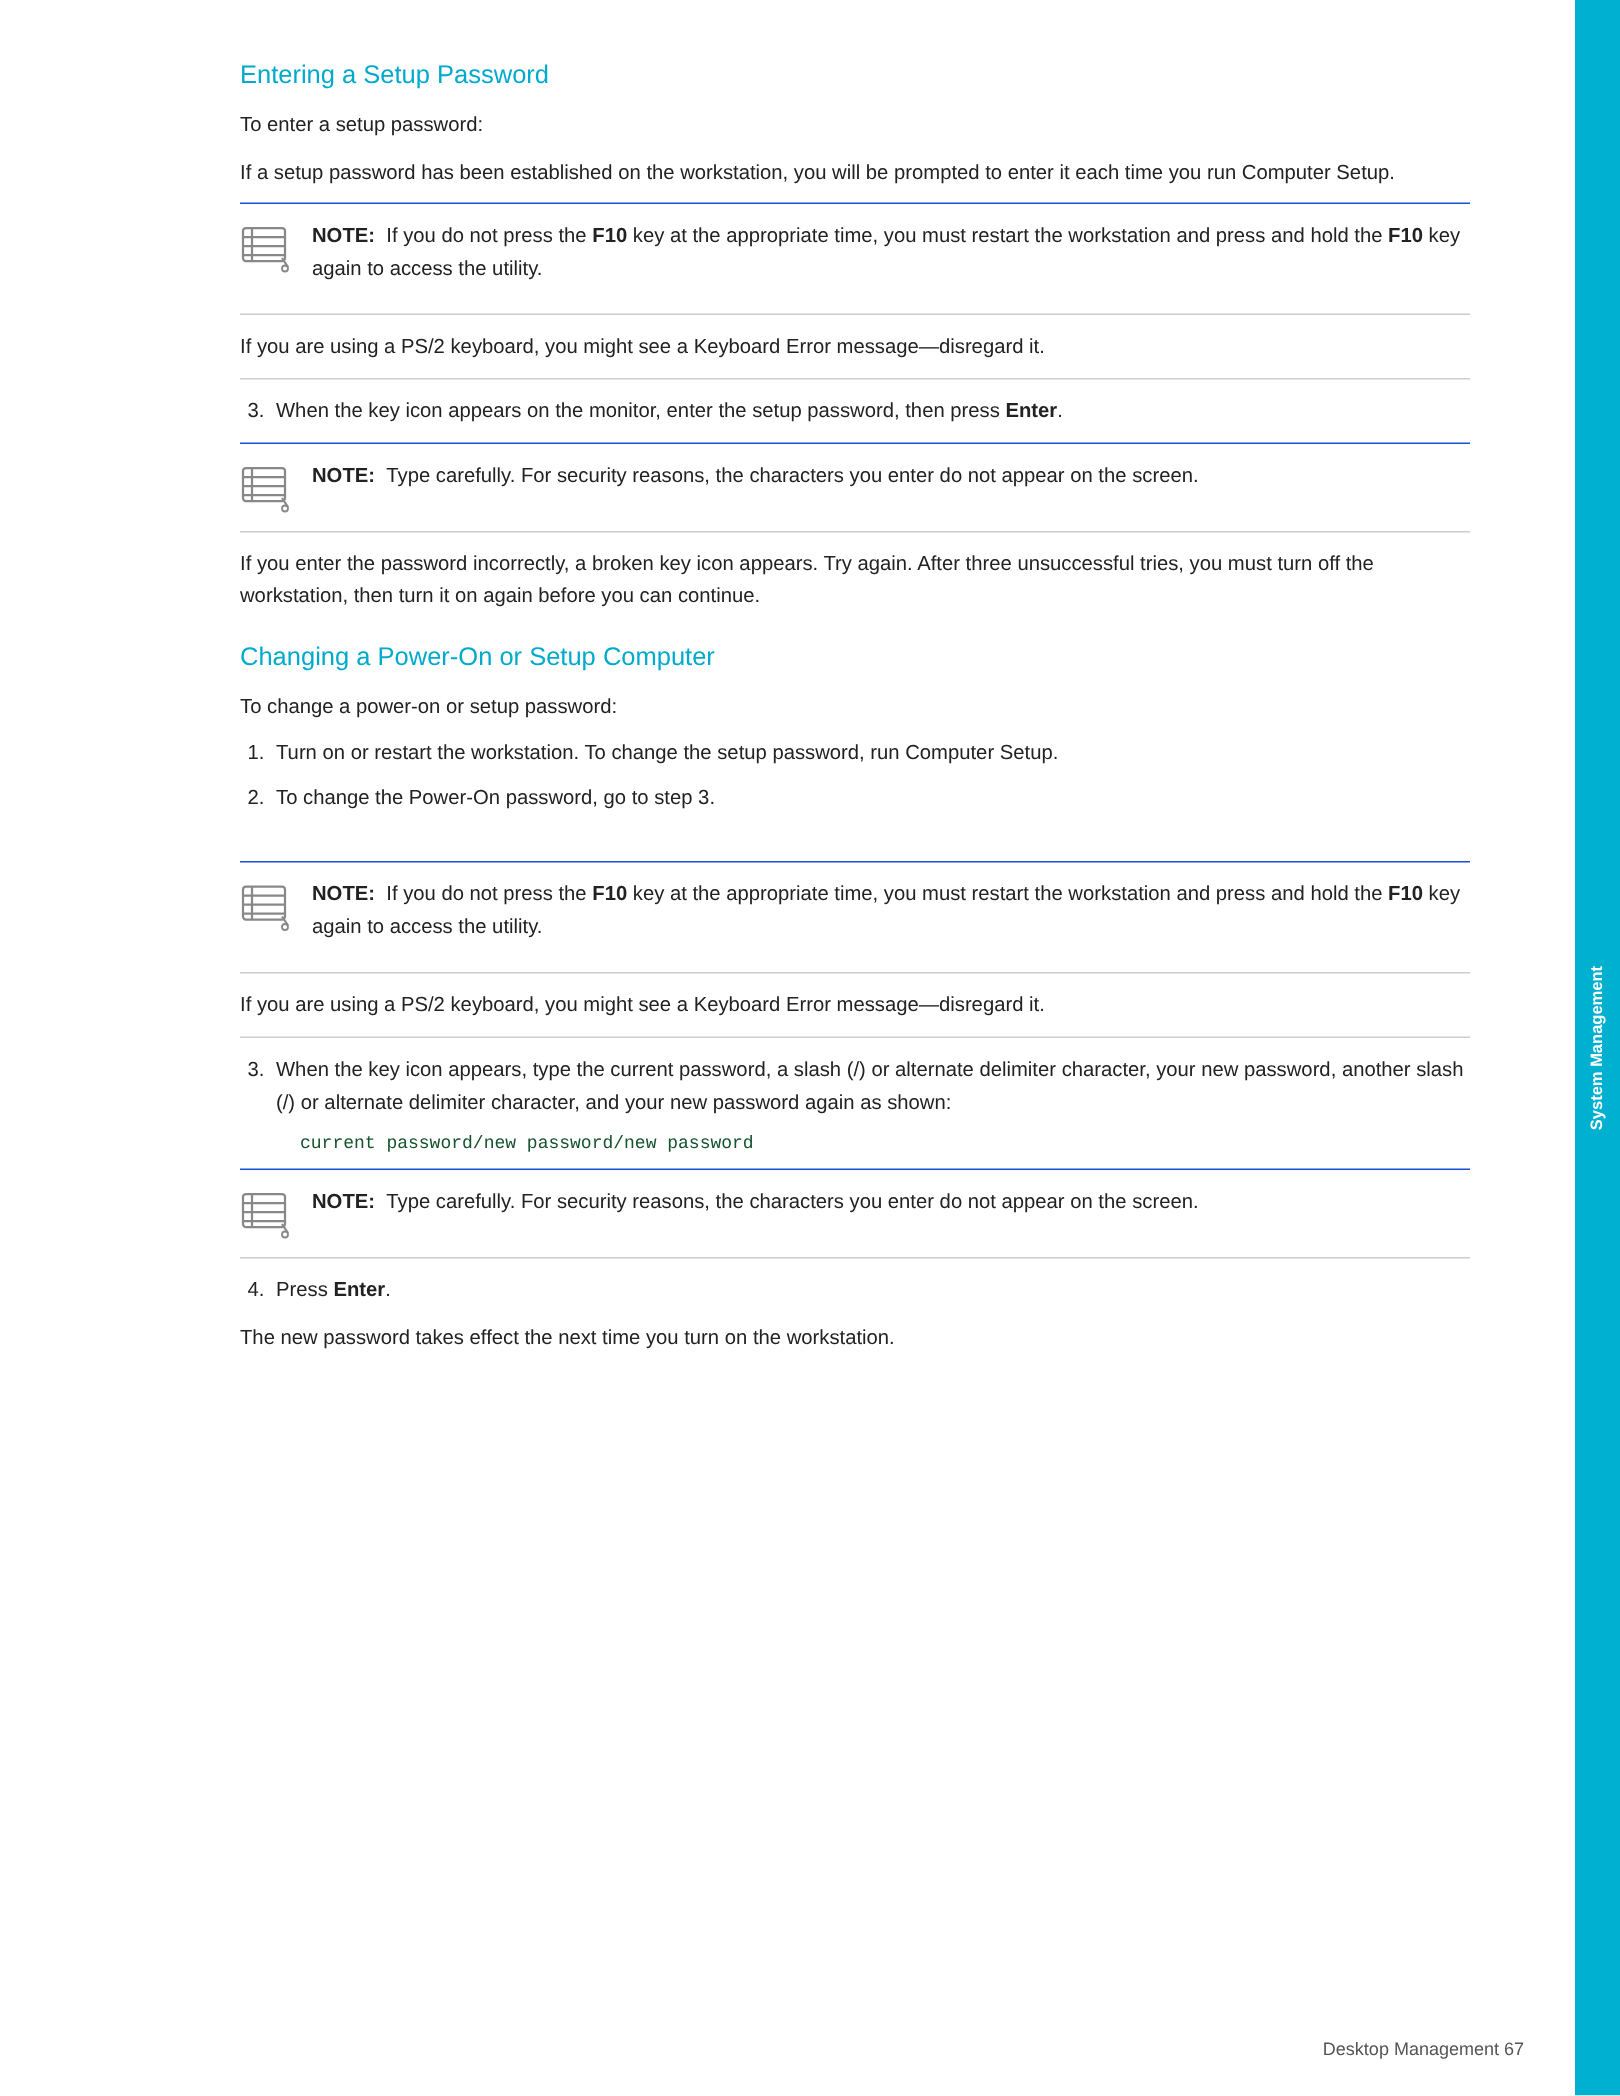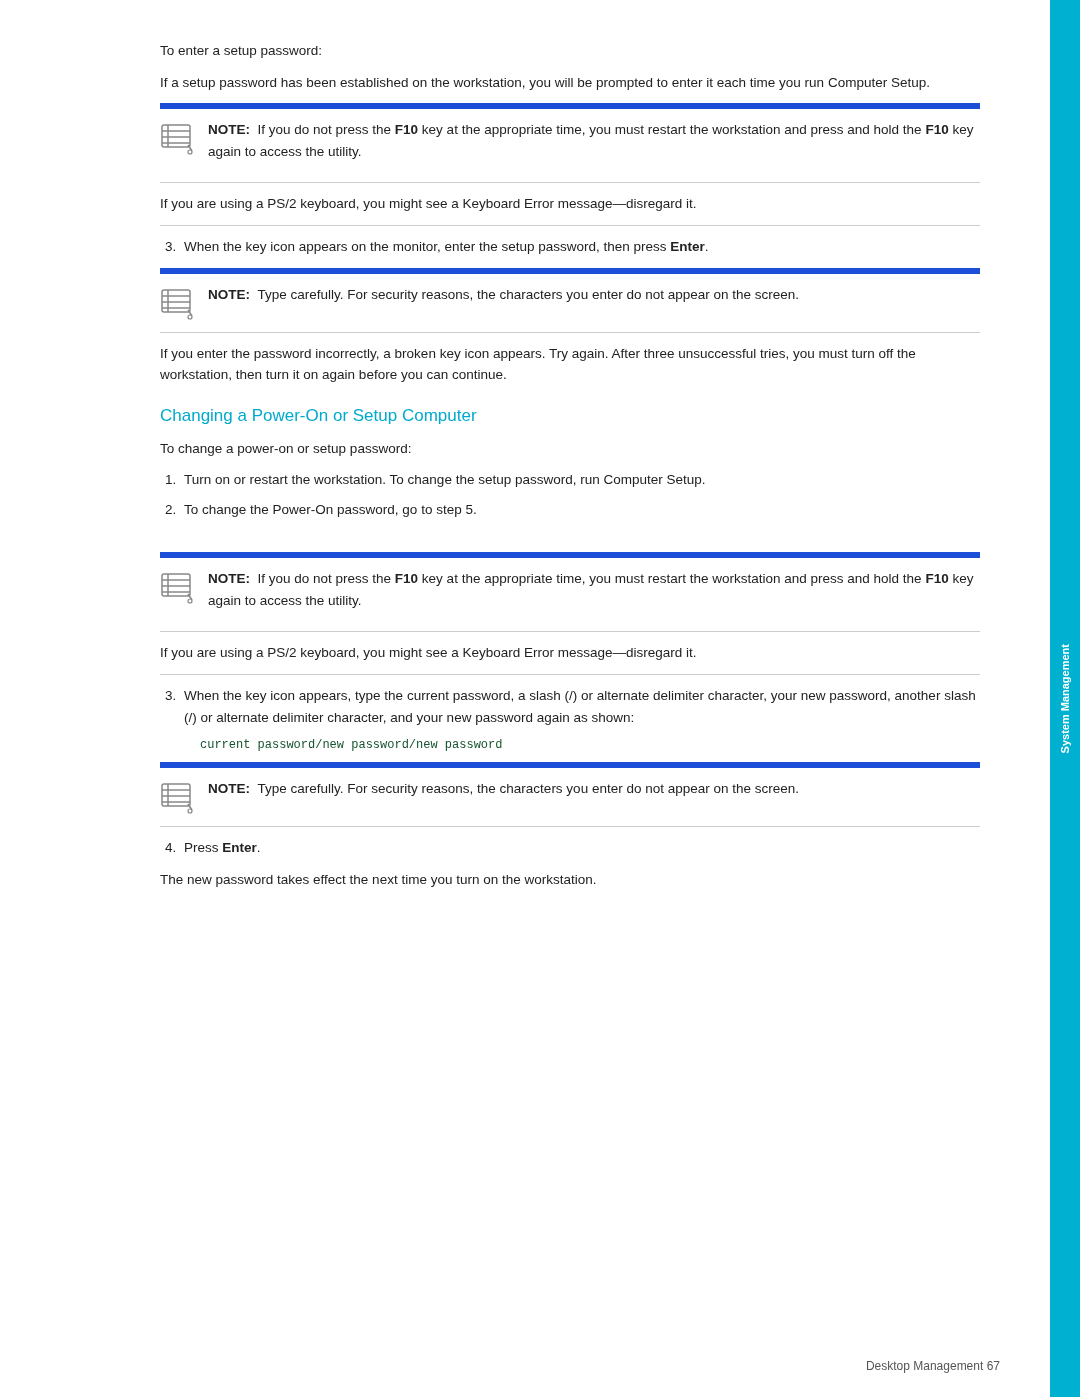--- a/index.html
+++ b/index.html
@@ -52,21 +52,21 @@
     ol li {
       margin-bottom: 8px;
       line-height: 1.6;
       font-size: 13.5px;
       padding-left: 4px;
     }
 
     .note-box {
       display: flex;
       align-items: flex-start;
-      border-top: 6px solid #1d4ed8;
+      border-top: 1px solid #1d4ed8;
       border-bottom: 1px solid #cccccc;
       padding: 10px 0;
       margin: 10px 0;
       gap: 12px;
     }
 
     .note-icon {
       flex-shrink: 0;
       width: 36px;
       height: 36px;
@@ -97,21 +97,21 @@
     .code-block {
       font-family: 'Courier New', Courier, monospace;
       font-size: 12px;
       color: #14532d;
       margin: 10px 0 10px 40px;
     }
 
     .footer {
       position: absolute;
       bottom: 24px;
-      right: 80px;
+      right: 64px;
       font-size: 12px;
       color: #555;
     }
 
     b {
       font-weight: bold;
     }
 
     .section-gap {
       margin-top: 20px;
@@ -121,20 +121,21 @@
 <body>
 
 <div class="page-container">
 
   <div style="position:absolute; right:0; top:0; bottom:0; width:30px; background:#00b0d0; display:flex; align-items:center; justify-content:center;">
     <span style="color:#fff; font-size:11px; font-weight:bold; writing-mode:vertical-rl; transform:rotate(180deg); white-space:nowrap; padding:8px 0;">System Management</span>
   </div>
 
   <div class="main-content">
 
+    <h2 class="section-title">Entering a Setup Password</h2>
 
     <p>To enter a setup password:</p>
 
     <p>If a setup password has been established on the workstation, you will be prompted to enter it each time you run Computer Setup.</p>
 
 
     <div class="note-box">
       <div class="note-icon">
         <svg viewBox="0 0 36 36" xmlns="http://www.w3.org/2000/svg">
           <rect x="2" y="4" width="28" height="22" rx="2" ry="2" fill="none" stroke="#888" stroke-width="1.5"></rect>
@@ -178,21 +179,21 @@
 
     <p>If you enter the password incorrectly, a broken key icon appears. Try again. After three unsuccessful tries, you must turn off the workstation, then turn it on again before you can continue.</p>
 
     <h2 class="section-title section-gap">Changing a Power-On or Setup Computer</h2>
 
     <p>To change a power-on or setup password:</p>
 
     <ol>
       <li>Turn on or restart the workstation. To change the setup password, run Computer Setup.</li>
       <li>
-        <span>To change the Power-On password, go to step 5.</span>
+        <span>To change the Power-On password, go to step 3.</span>
         <br><br>
       </li>
     </ol>
 
     <div class="note-box">
       <div class="note-icon">
         <svg viewBox="0 0 36 36" xmlns="http://www.w3.org/2000/svg">
           <rect x="2" y="4" width="28" height="22" rx="2" ry="2" fill="none" stroke="#888" stroke-width="1.5"></rect>
           <line x1="2" y1="10" x2="30" y2="10" stroke="#888" stroke-width="1.5"></line>
           <line x1="2" y1="16" x2="30" y2="16" stroke="#888" stroke-width="1.5"></line>

